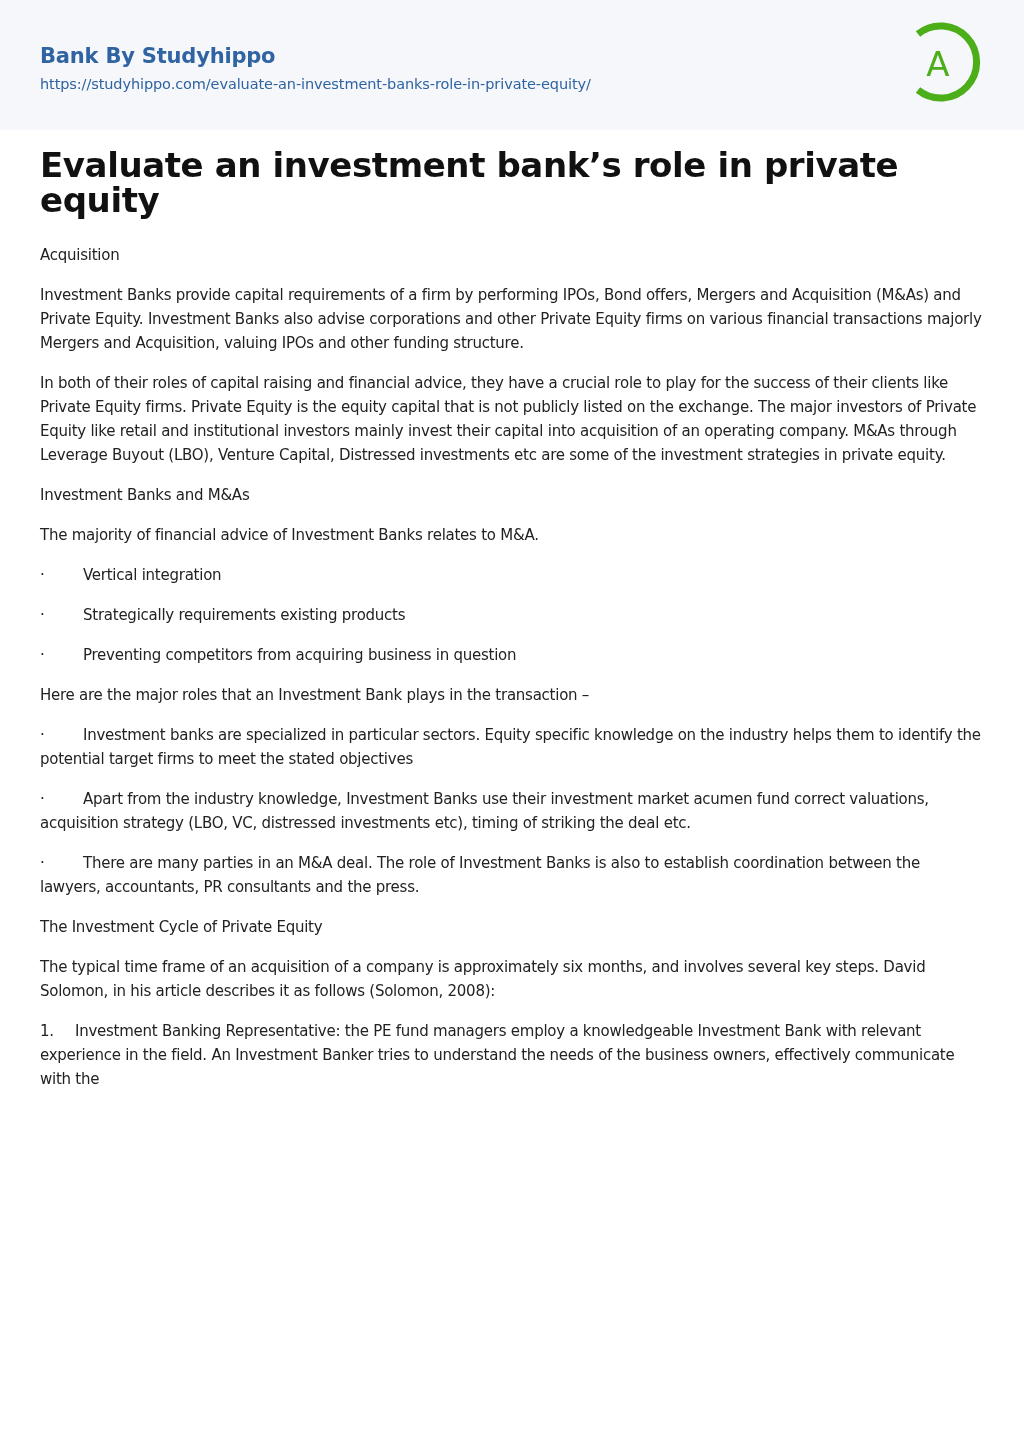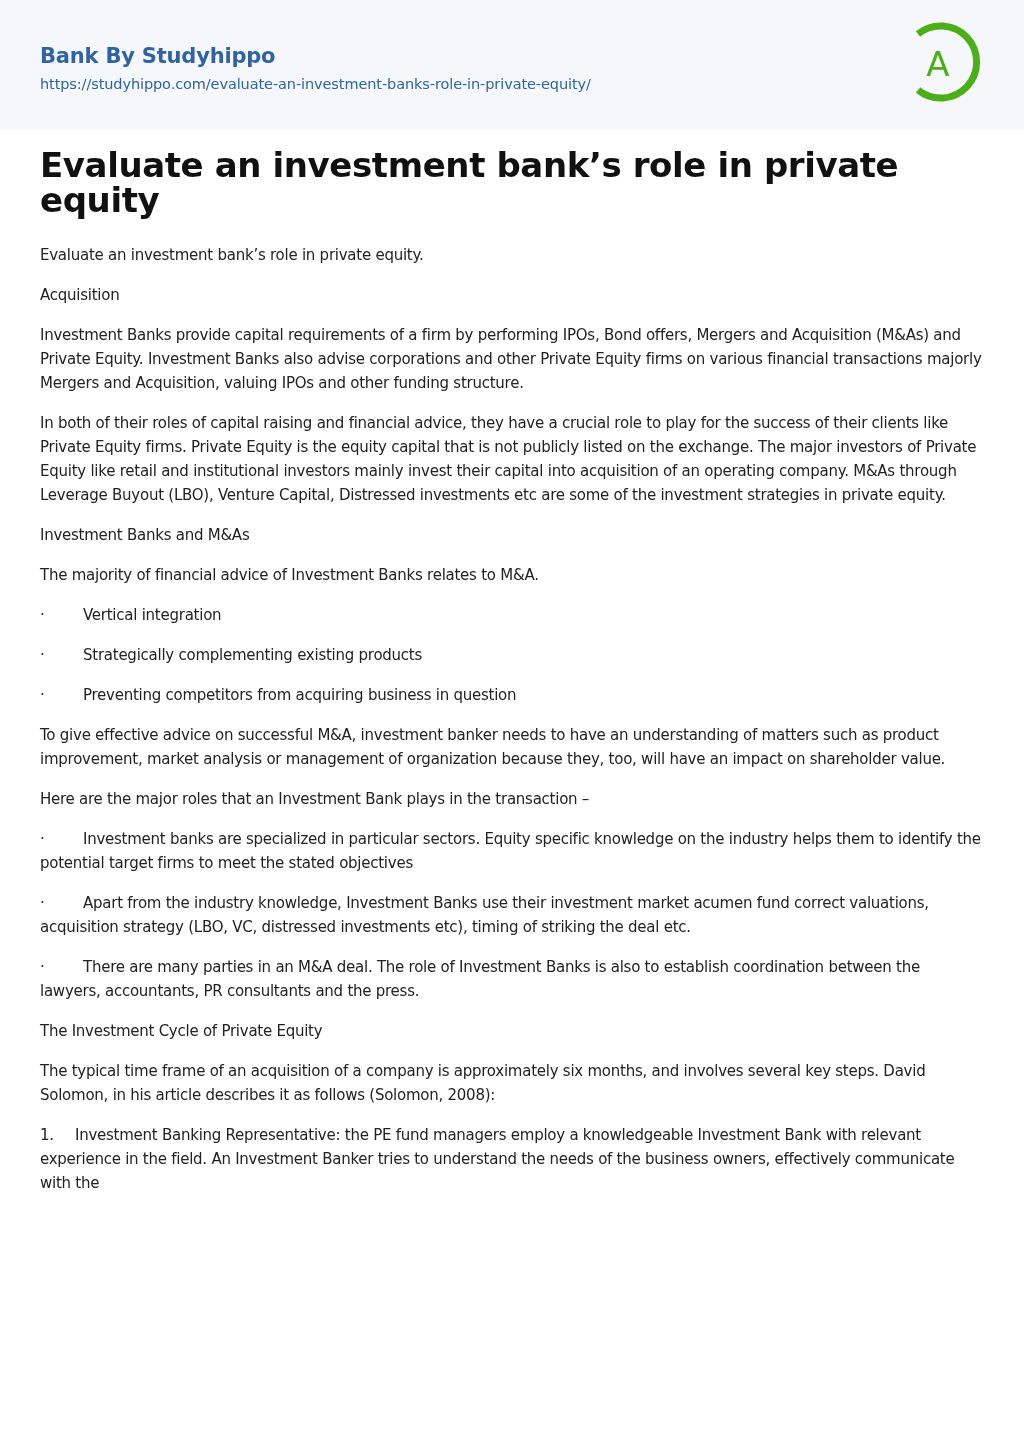--- a/index.html
+++ b/index.html
@@ -29,30 +29,28 @@
   <a class="url">https://studyhippo.com/evaluate-an-investment-banks-role-in-private-equity/</a>
   <svg class="logo" viewBox="0 0 78 88">
     <path d="M 8 16 A 36 36 0 1 1 8 72" fill="none" stroke="#4caf1a" stroke-width="7"></path>
     <text x="28" y="58" font-family="DejaVu Sans, sans-serif" font-size="34" fill="#4caf1a" text-anchor="middle">A</text>
   </svg>
 </header>
 
 <main class="main">
   <h1>Evaluate an investment bank’s role in private equity</h1>
   <div id="article-body">
-      <p>Evaluate an investment bank’s role in private equity.</p>
       <p>Acquisition</p>
       <p>Investment Banks provide capital requirements of a firm by performing IPOs, Bond offers, Mergers and Acquisition (M&amp;As) and Private Equity. Investment Banks also advise corporations and other Private Equity firms on various financial transactions majorly Mergers and Acquisition, valuing IPOs and other funding structure.</p>
       <p>In both of their roles of capital raising and financial advice, they have a crucial role to play for the success of their clients like Private Equity firms. Private Equity is the equity capital that is not publicly listed on the exchange. The major investors of Private Equity like retail and institutional investors mainly invest their capital into acquisition of an operating company. M&amp;As through Leverage Buyout (LBO), Venture Capital, Distressed investments etc are some of the investment strategies in private equity.</p>
       <p>Investment Banks and M&amp;As</p>
       <p>The majority of financial advice of Investment Banks relates to M&amp;A.</p>
       <p><span class="bullet-dot">·</span><span>Vertical integration</span></p>
-      <p><span class="bullet-dot">·</span><span>Strategically complementing existing products</span></p>
+      <p><span class="bullet-dot">·</span><span>Strategically requirements existing products</span></p>
       <p><span class="bullet-dot">·</span><span>Preventing competitors from acquiring business in question</span></p>
-      <p>To give effective advice on successful M&amp;A, investment banker needs to have an understanding of matters such as product improvement, market analysis or management of organization because they, too, will have an impact on shareholder value.</p>
       <p>Here are the major roles that an Investment Bank plays in the transaction –</p>
       <p><span class="bullet-dot">·</span><span>Investment banks are specialized in particular sectors. Equity specific knowledge on the industry helps them to identify the potential target firms to meet the stated objectives</span></p>
       <p><span class="bullet-dot">·</span><span>Apart from the industry knowledge, Investment Banks use their investment market acumen fund correct valuations, acquisition strategy (LBO, VC, distressed investments etc), timing of striking the deal etc.</span></p>
       <p><span class="bullet-dot">·</span><span>There are many parties in an M&amp;A deal. The role of Investment Banks is also to establish coordination between the lawyers, accountants, PR consultants and the press.</span></p>
       <p>The Investment Cycle of Private Equity</p>
       <p>The typical time frame of an acquisition of a company is approximately six months, and involves several key steps. David Solomon, in his article describes it as follows (Solomon, 2008):</p>
       <p><span class="num">1.</span><span>Investment Banking Representative: the PE fund managers employ a knowledgeable Investment Bank with relevant experience in the field. An Investment Banker tries to understand the needs of the business owners, effectively communicate with the</span></p>
     </div>
 </main>
 

